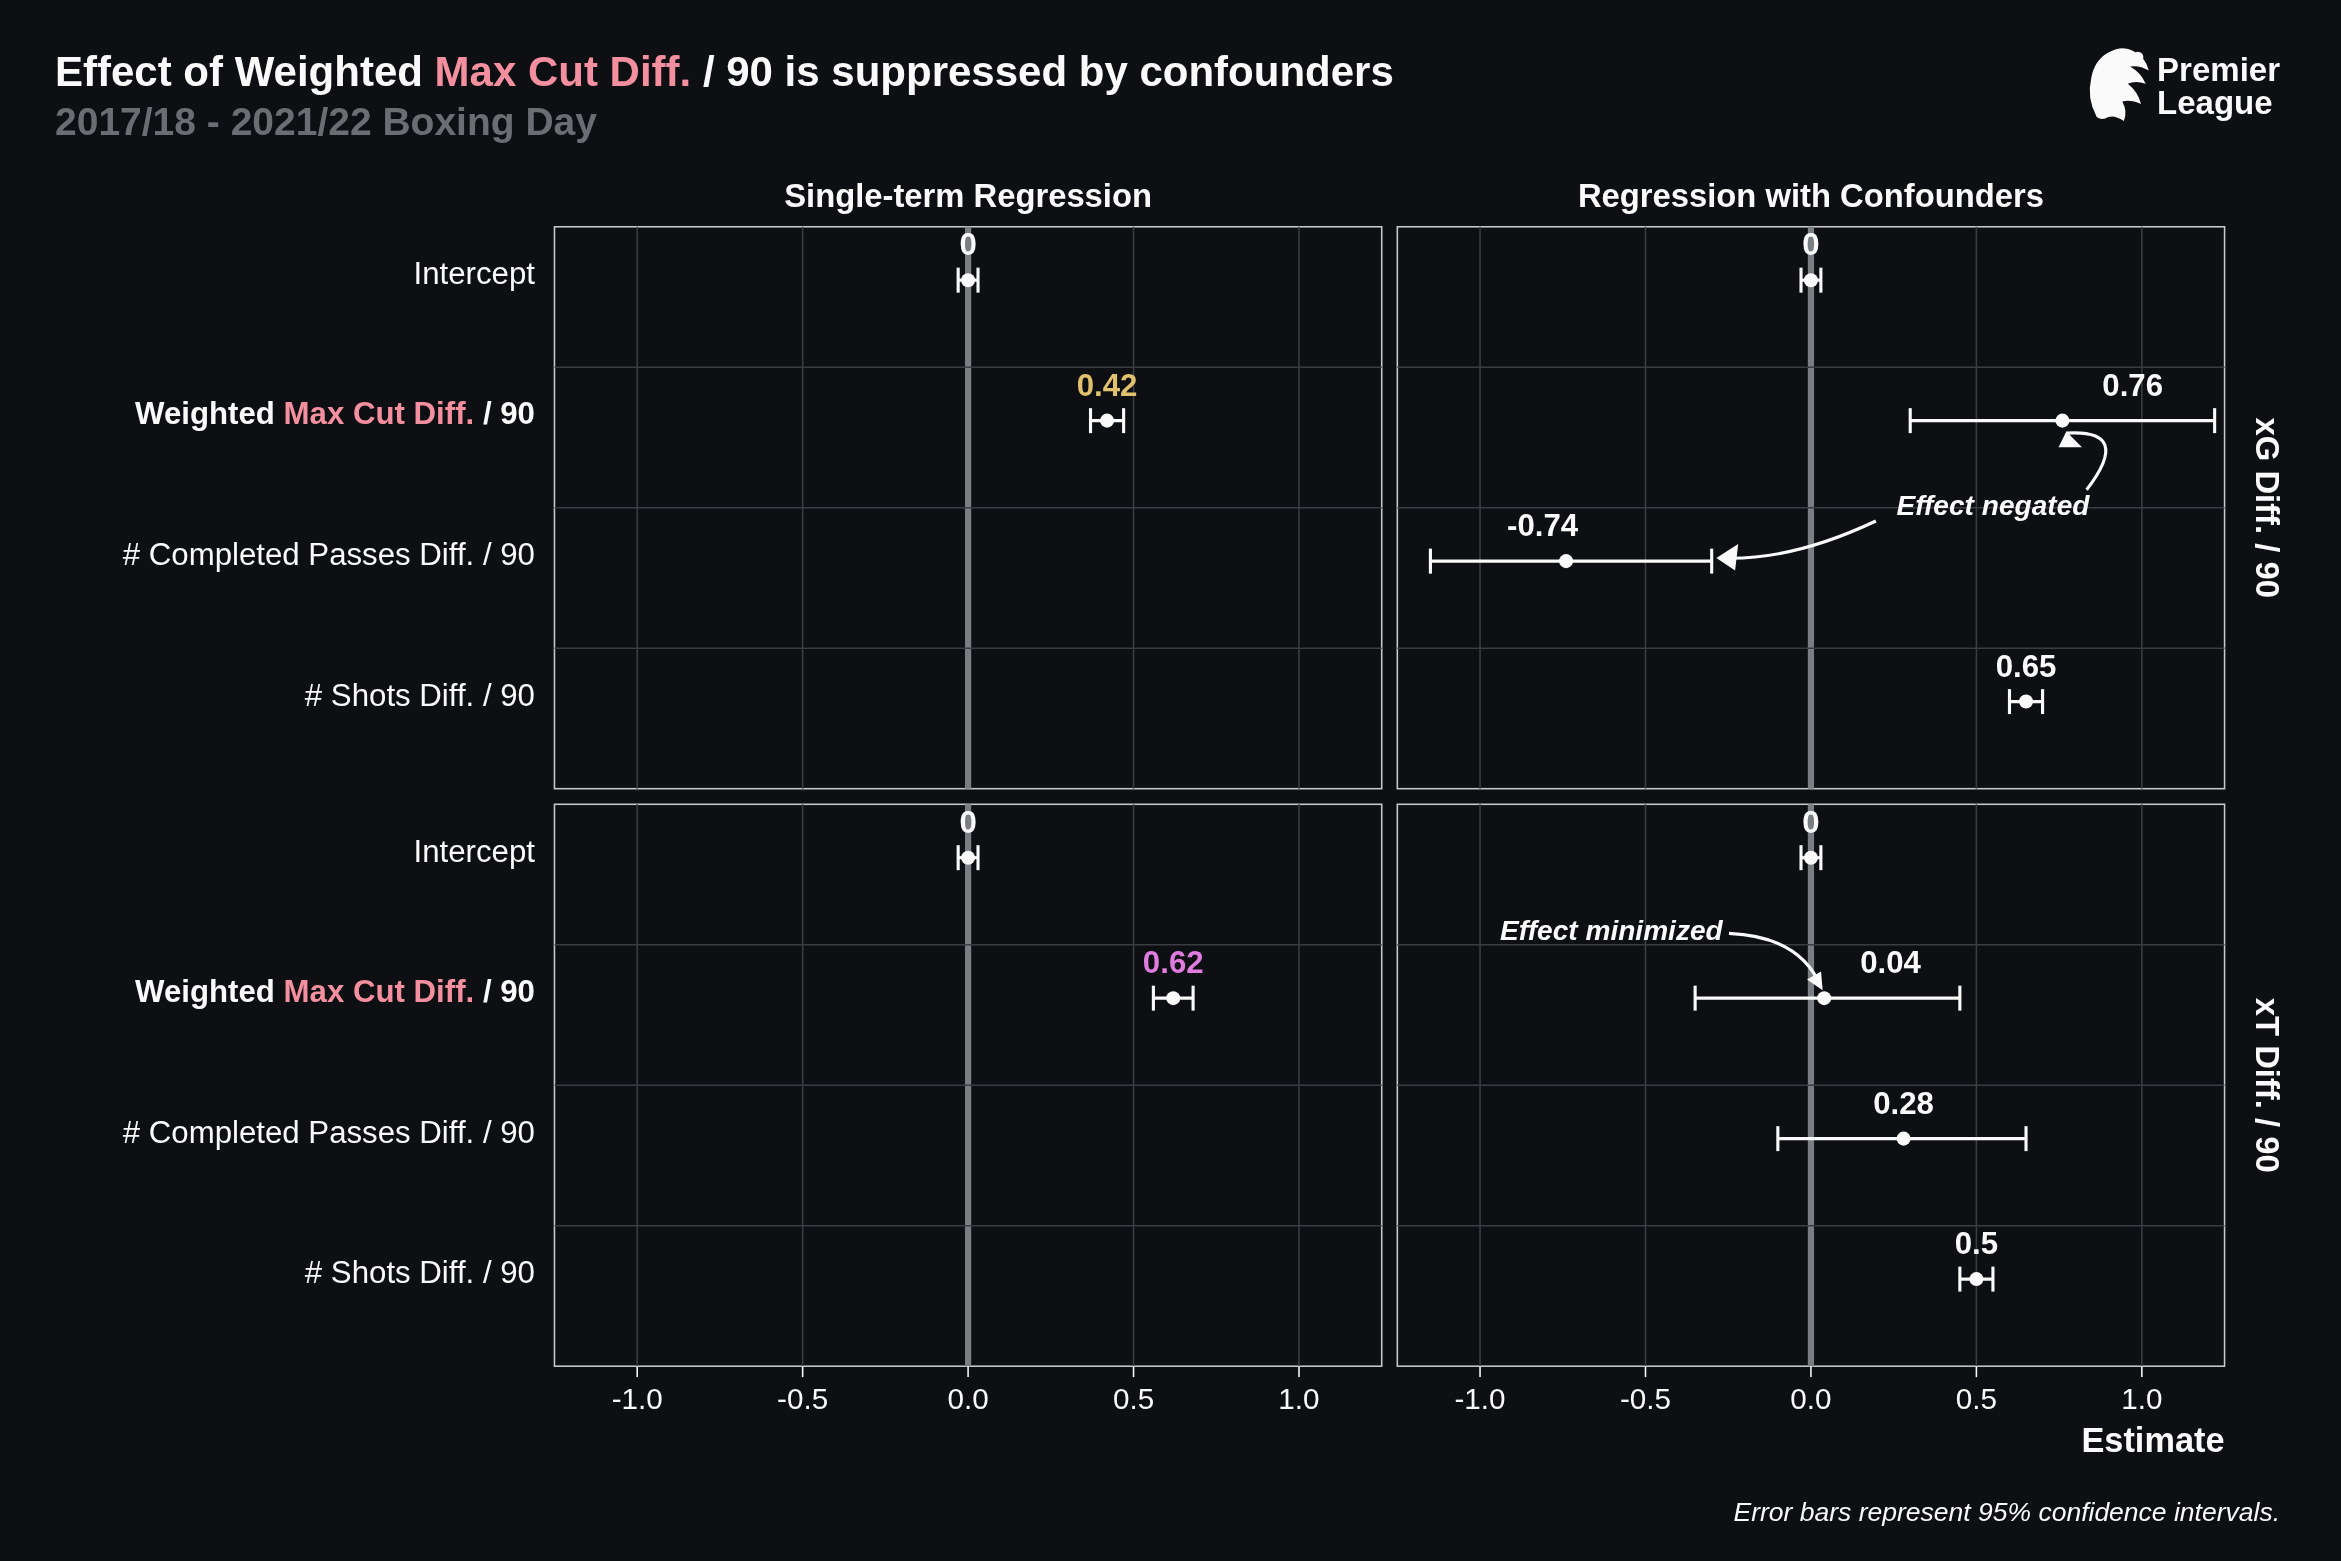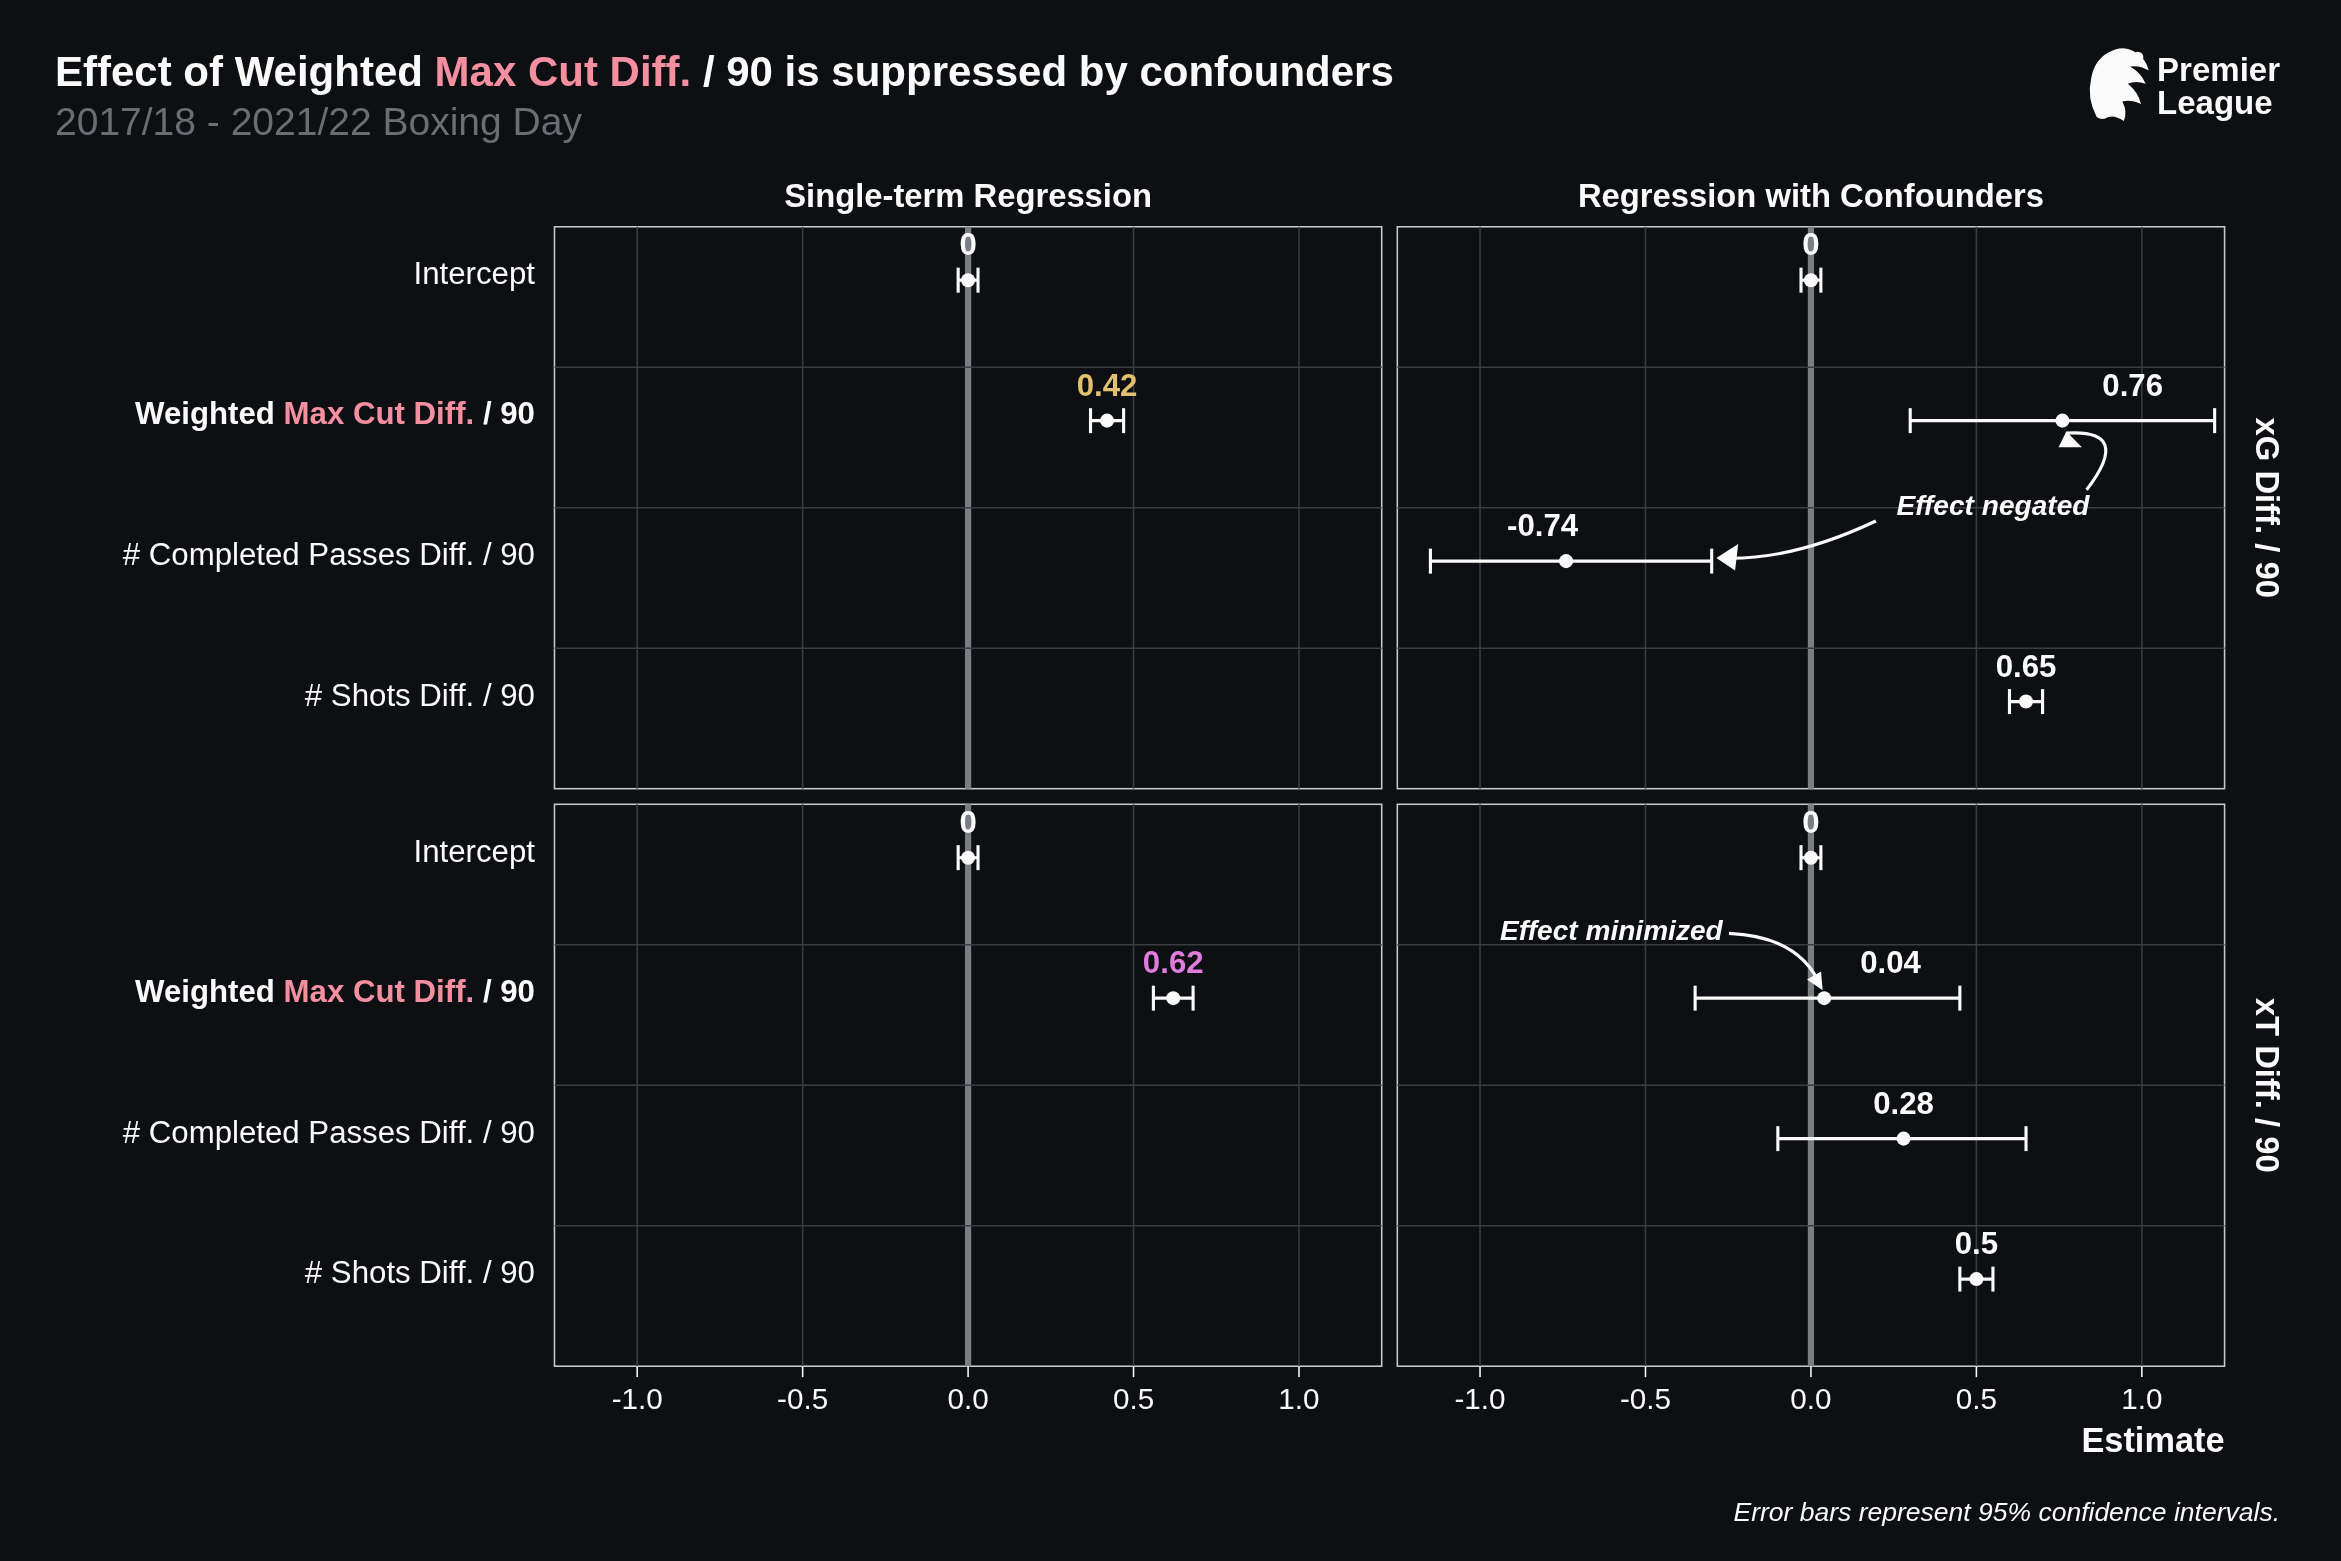--- a/index.html
+++ b/index.html
@@ -10,21 +10,21 @@
     --panel-border:#c8c9cb;
     --highlight:#f48fa0;
     --gold:#e1c16e;
     --pink:#e07be0;
   }
   *{box-sizing:border-box;}
   html,body{margin:0;padding:0;width:2342px;height:1561px;background:var(--bg);color:var(--fg);
     font-family:"Segoe UI","Helvetica Neue",Arial,sans-serif;}
   .wrap{position:relative;width:100%;height:100%;padding:47px 34px 39px 55px;}
   .title{font-size:42px;font-weight:700;line-height:1.2;}
-  .subtitle{font-size:39px;color:var(--muted);font-weight:400;margin-top:3.1px;}
+  .subtitle{font-size:39px;color:var(--muted);font-weight:700;margin-top:3.1px;}
   .hl{color:var(--highlight);}
   .logo{position:absolute;top:43px;right:62px;display:flex;align-items:center;gap:2px;}
   .logo-text{font-size:33px;font-weight:700;line-height:1;}
   .chart{position:absolute;left:55px;right:55px;top:172px;bottom:101px;}
   svg{width:100%;height:100%;overflow:visible;}
   .facet-title{font-size:42px;font-weight:700;fill:var(--fg);text-anchor:middle;}
   .strip-title{font-size:42px;font-weight:700;fill:var(--fg);text-anchor:middle;}
   .ylabel{font-size:40px;fill:var(--fg);text-anchor:end;dominant-baseline:middle;}
   .tick-label{font-size:38px;fill:var(--fg);text-anchor:middle;}
   .axis-title{font-size:44px;font-weight:700;fill:var(--fg);}

